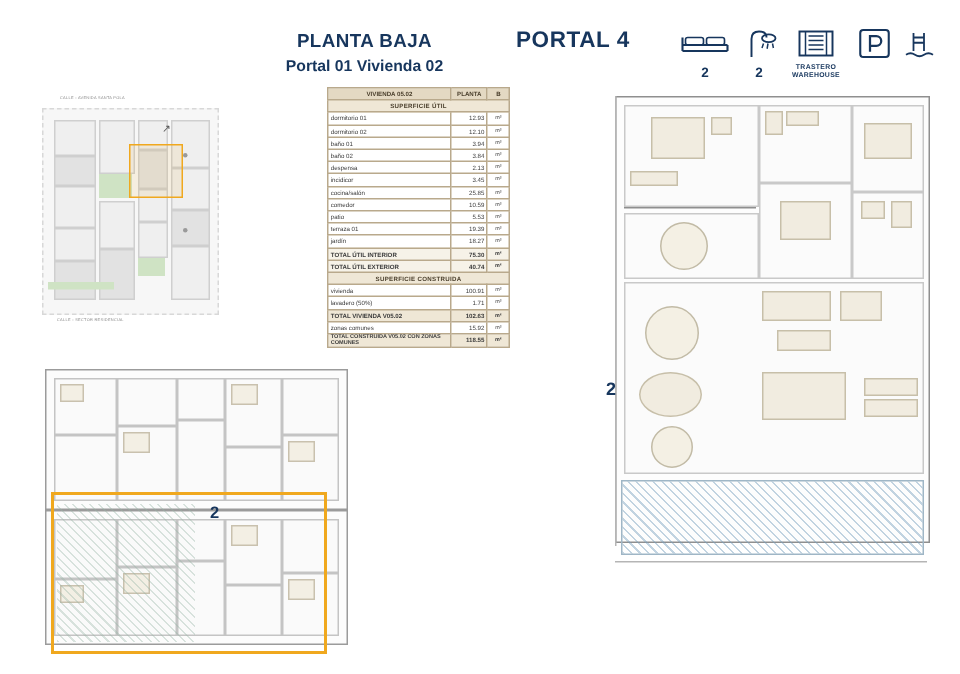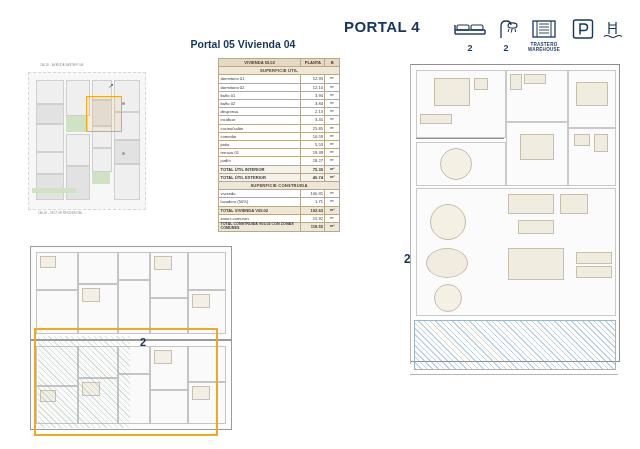--- a/index.html
+++ b/index.html
@@ -67,21 +67,22 @@
   .bp-num{position:absolute;left:4px;top:190px;font-size:12px;font-weight:bold;color:#17365d;}
   .bp-terrace{position:absolute;background-image:repeating-linear-gradient(45deg,rgba(120,160,190,.45) 0 1px,transparent 1px 4px);border:.6px solid #9fb6c6;}
   .bp-txt{position:absolute;font-size:3px;color:#9a9a9a;}
   .dimline{position:absolute;background:#b5b5b5;height:.4px;}
 </style>
 </head>
 <body>
 
 <div class="root">
 
-  <div class="h-portal-viv">Portal 05 Vivienda 04</div>
+  <div class="h-planta">PLANTA BAJA</div>
+  <div class="h-portal-viv">Portal 01 Vivienda 02</div>
   <div class="h-portal5">PORTAL 4</div>
 
   <div class="amenities">
 
     <div class="am" id="am-bed">
       <span class="ico">
         <svg width="34" height="22" viewBox="0 0 34 22">
           <path d="M2 16 L2 7 M2 12 L32 12 M32 12 L32 16" stroke="#17365d" stroke-width="1.4" fill="none"></path>
           <rect x="4" y="7" width="12" height="5" rx="1.5" fill="none" stroke="#17365d" stroke-width="1.1"></rect>
           <rect x="18" y="7" width="12" height="5" rx="1.5" fill="none" stroke="#17365d" stroke-width="1.1"></rect>

